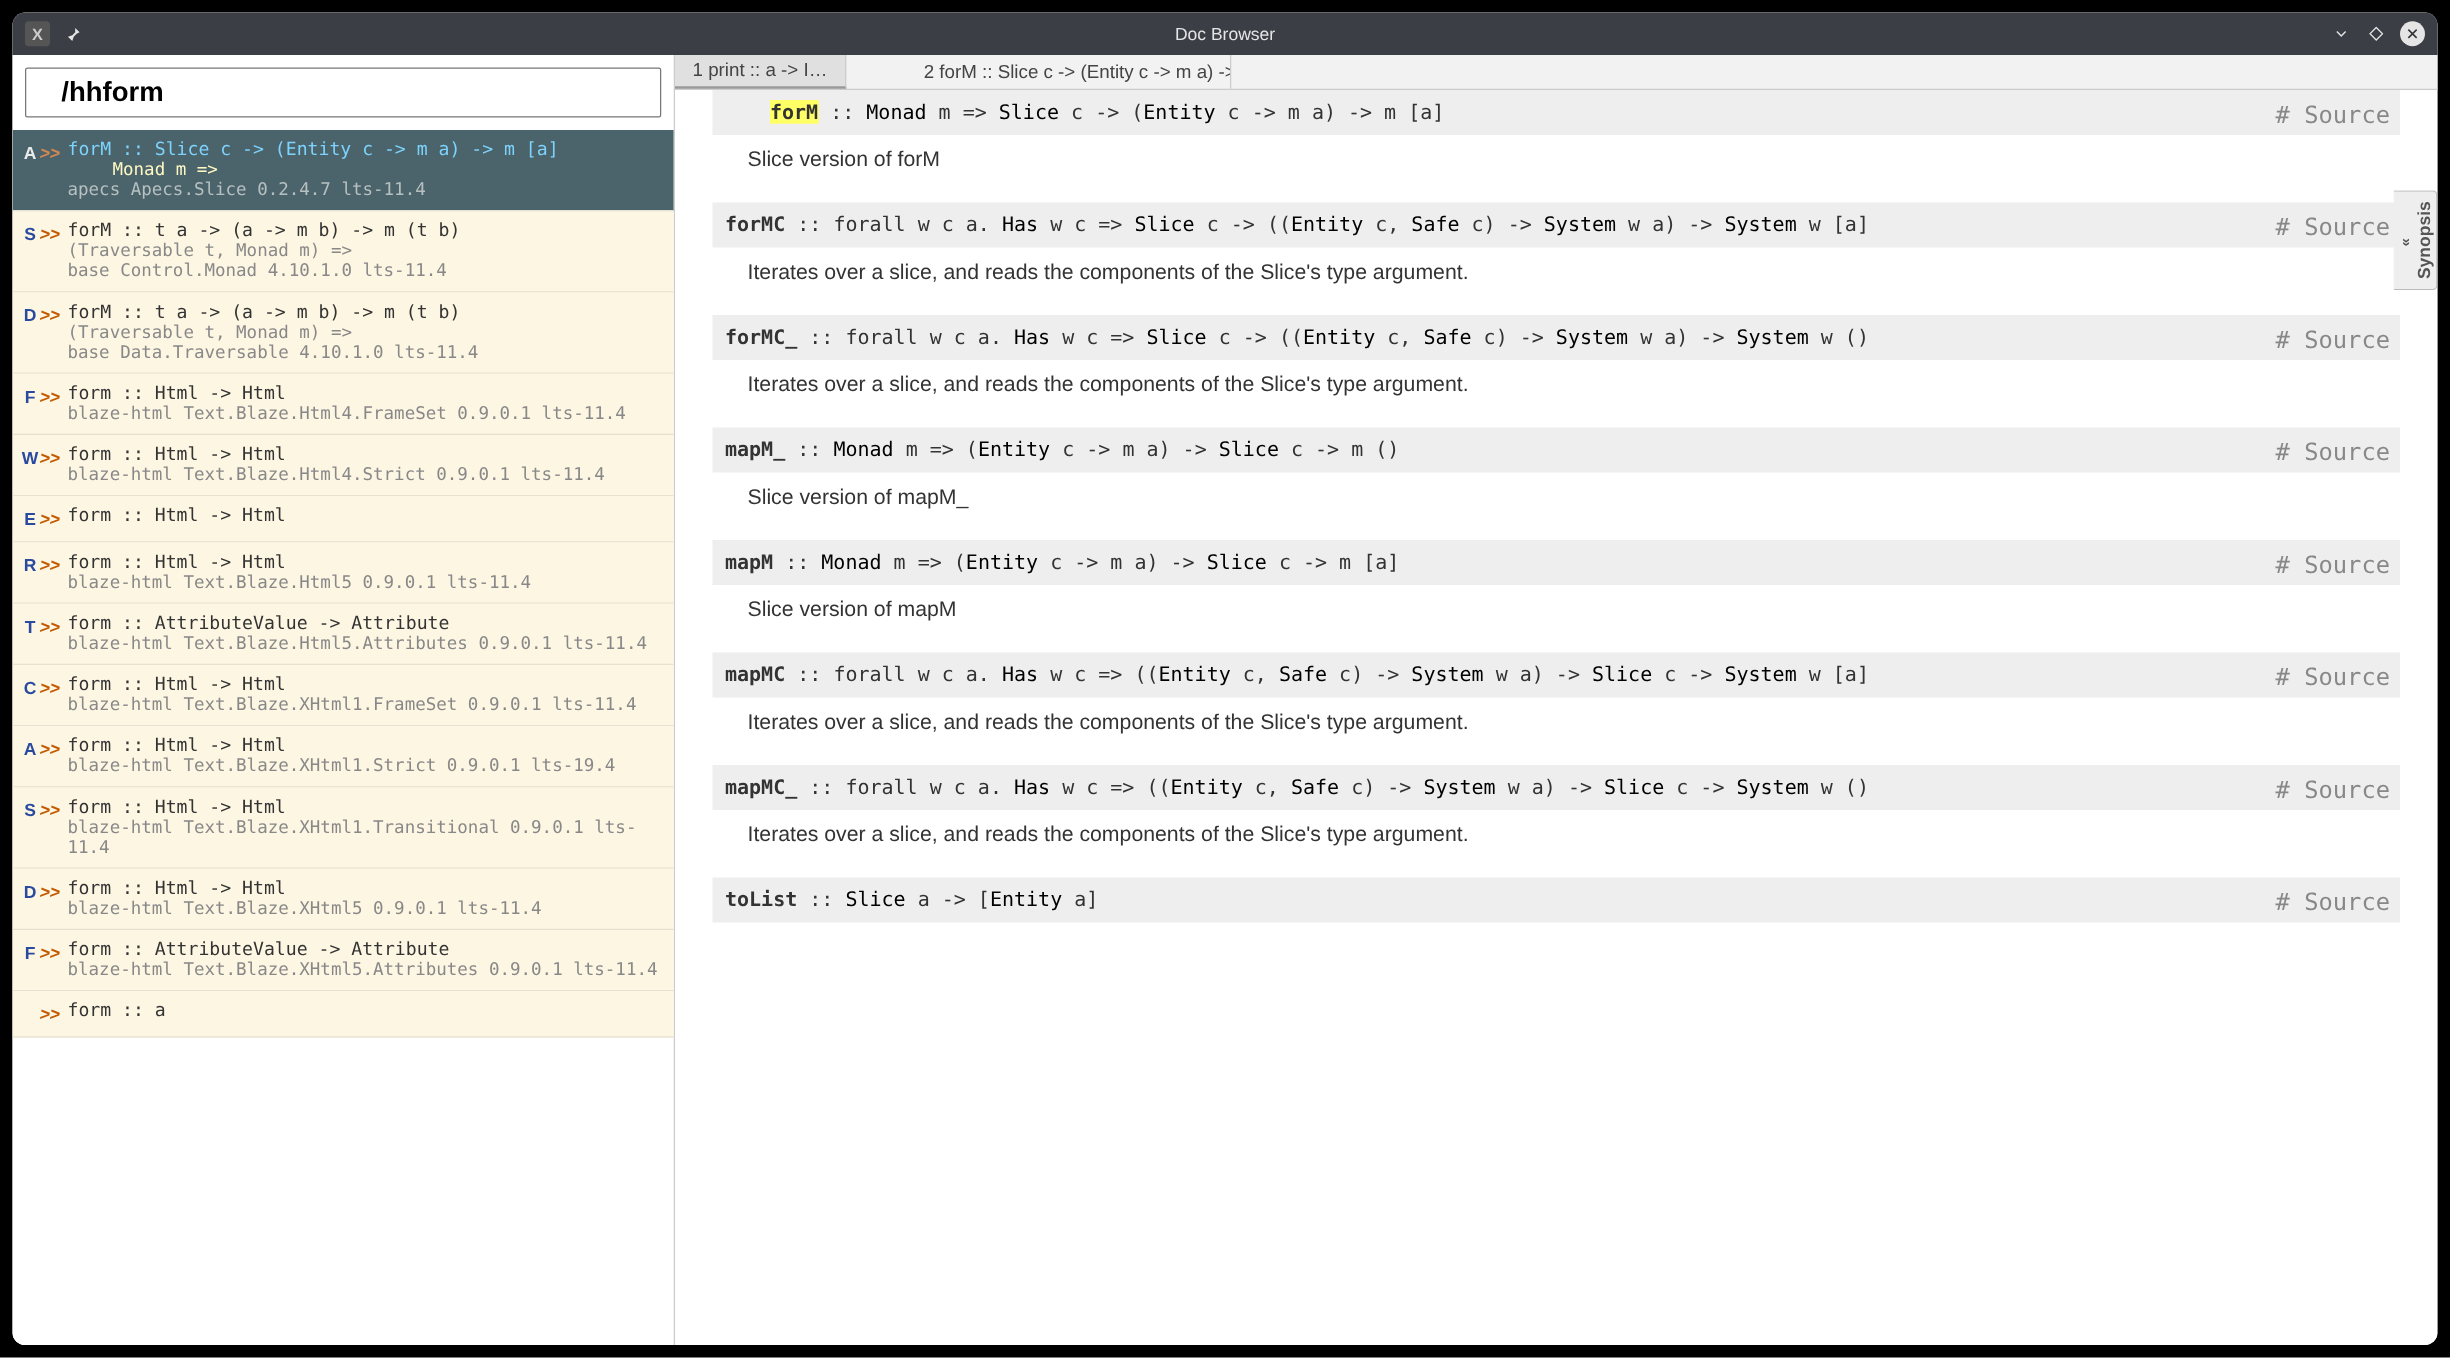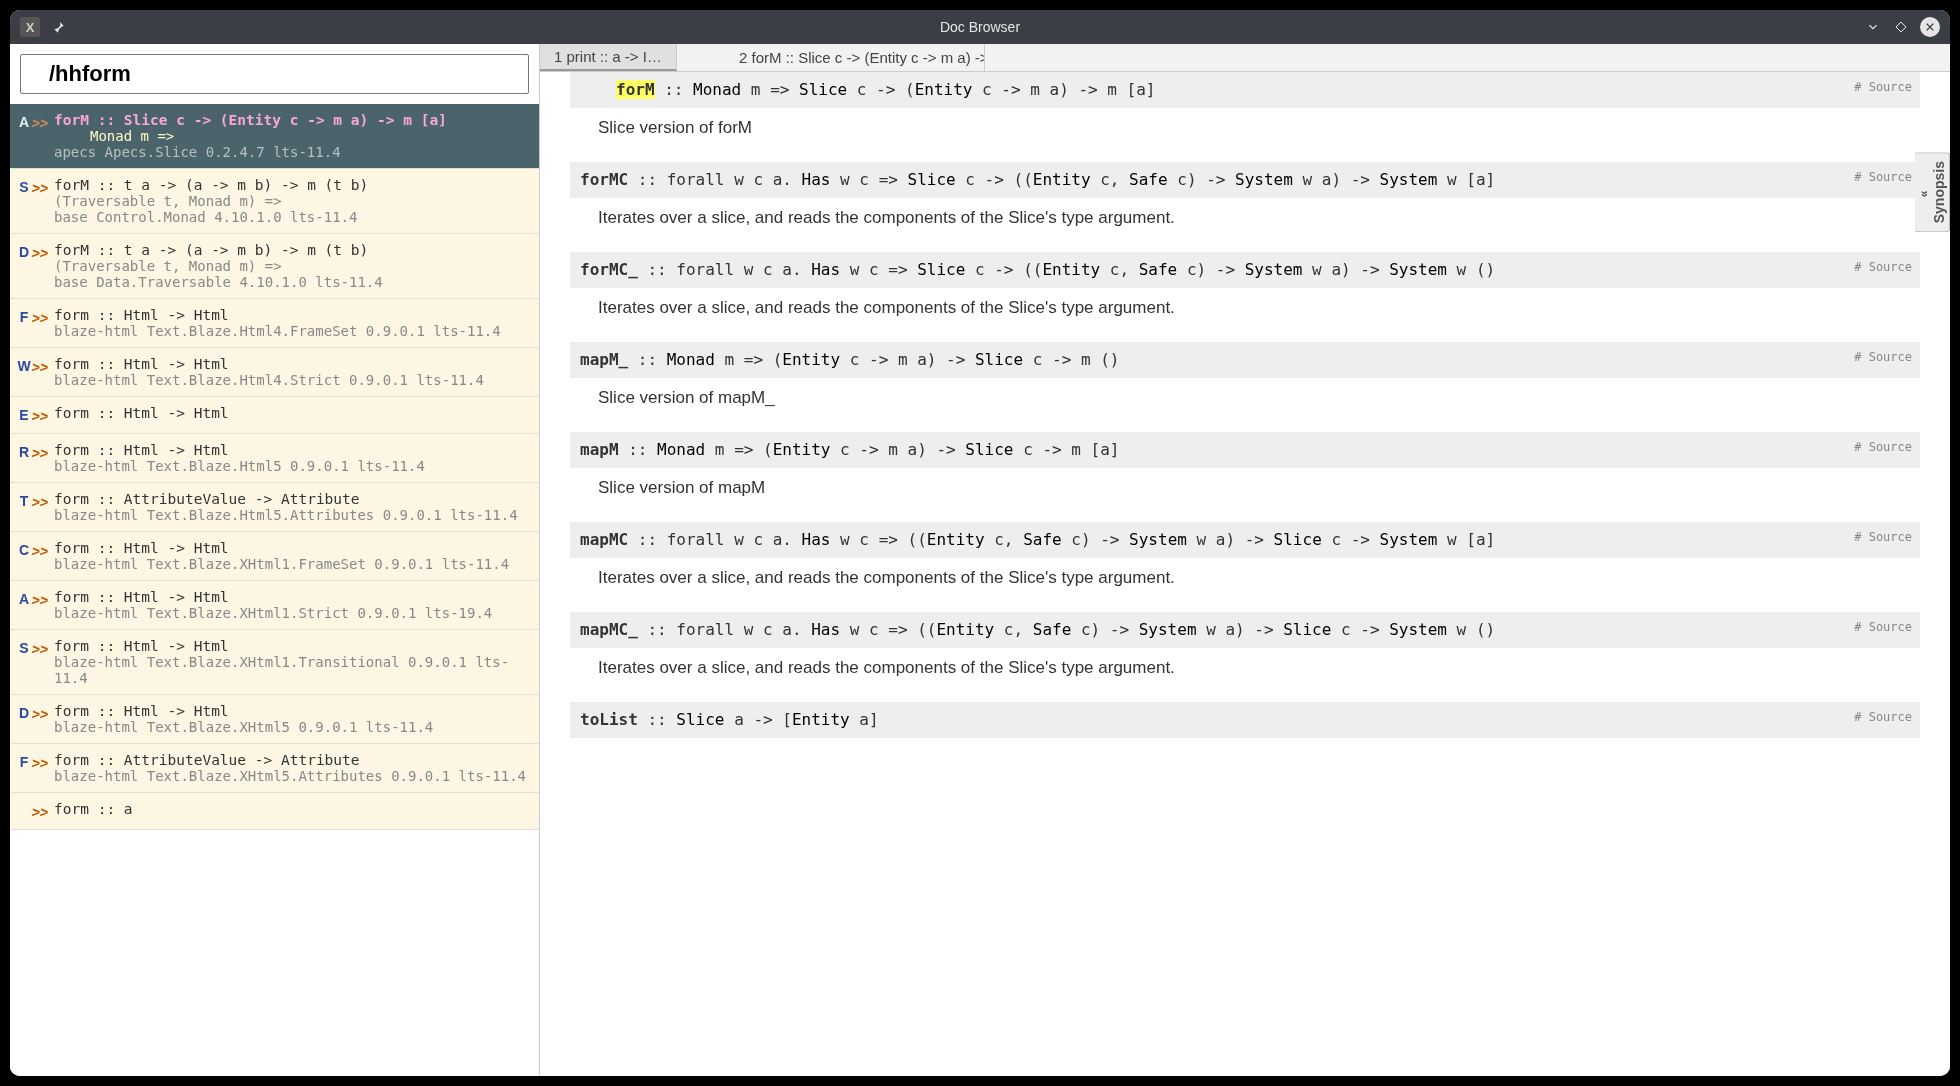--- a/index.html
+++ b/index.html
@@ -69,21 +69,21 @@
   }
   .lang-haskell {
     display:inline-block; transform: skewX(-10deg);
     font-weight: bold; color: #c35a00; font-size: 14px;
   }
   .result.selected .lang-haskell { color: #d08854; }
   .result .body { flex: 1; font-family: "DejaVu Sans Mono", monospace; font-size: 14.5px; }
   .result .sig { color: #333; }
   .result .ctx { color: #888; font-size: 14px; }
   .result .meta { color: #888; font-size: 14px; }
-  .result.selected .sig { color: #f9a8d4; font-weight: 700;}
+  .result.selected .sig { color: #7dd3fc; font-weight: 400;}
   .result.selected .ctx { color: #fef9c3; margin-left: 36px; }
   .result.selected .meta { color: #b7c0c0; }
 
   
   .main { flex: 1; display: flex; flex-direction: column; min-width: 0; position: relative; }
   .tabs {
     height: 28px; background: #f2f2f2; border-bottom: 1px solid #ccc;
     display: flex; align-items: stretch; font-size: 15px; gap: 48px;
   }
   .tab {
@@ -98,21 +98,21 @@
     position: relative;
   }
 
   .entry { margin-bottom: 14px; }
   .sig-bar {
     background: #eee; padding: 6px 10px;
     font-family: "DejaVu Sans Mono", monospace; font-size: 16px;
     position: relative; line-height: 1.5;
   }
   .sig-bar .src-link {
-    position: absolute; right: 8px; top: 6px; color: #888; font-size: 12px;
+    position: absolute; right: 8px; top: 6px; color: #888; font-size: 19px;
   }
   .desc { padding: 10px 0 10px 28px; font-size: 17px; }
   .hl { background: #ffff66; font-weight: bold; margin-left: 36px; }
   .kw-type { color: #000000; }   
   .kw-name { font-weight: bold; }
 
   .synopsis-tab {
     position: absolute; right: 0; top: 80px;
     background: #eee; border: 1px solid #bbb; border-right: none;
     border-radius: 4px 0 0 4px;

